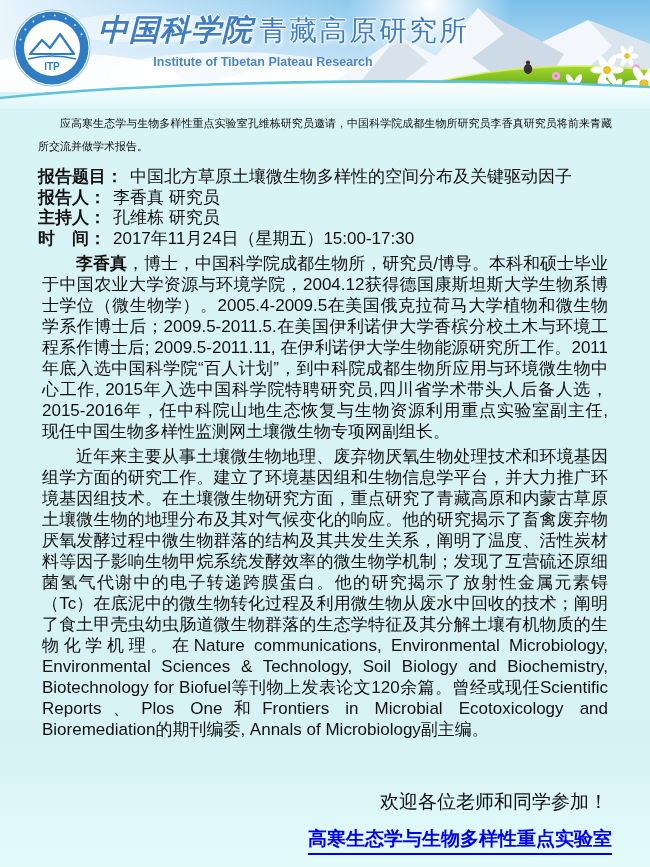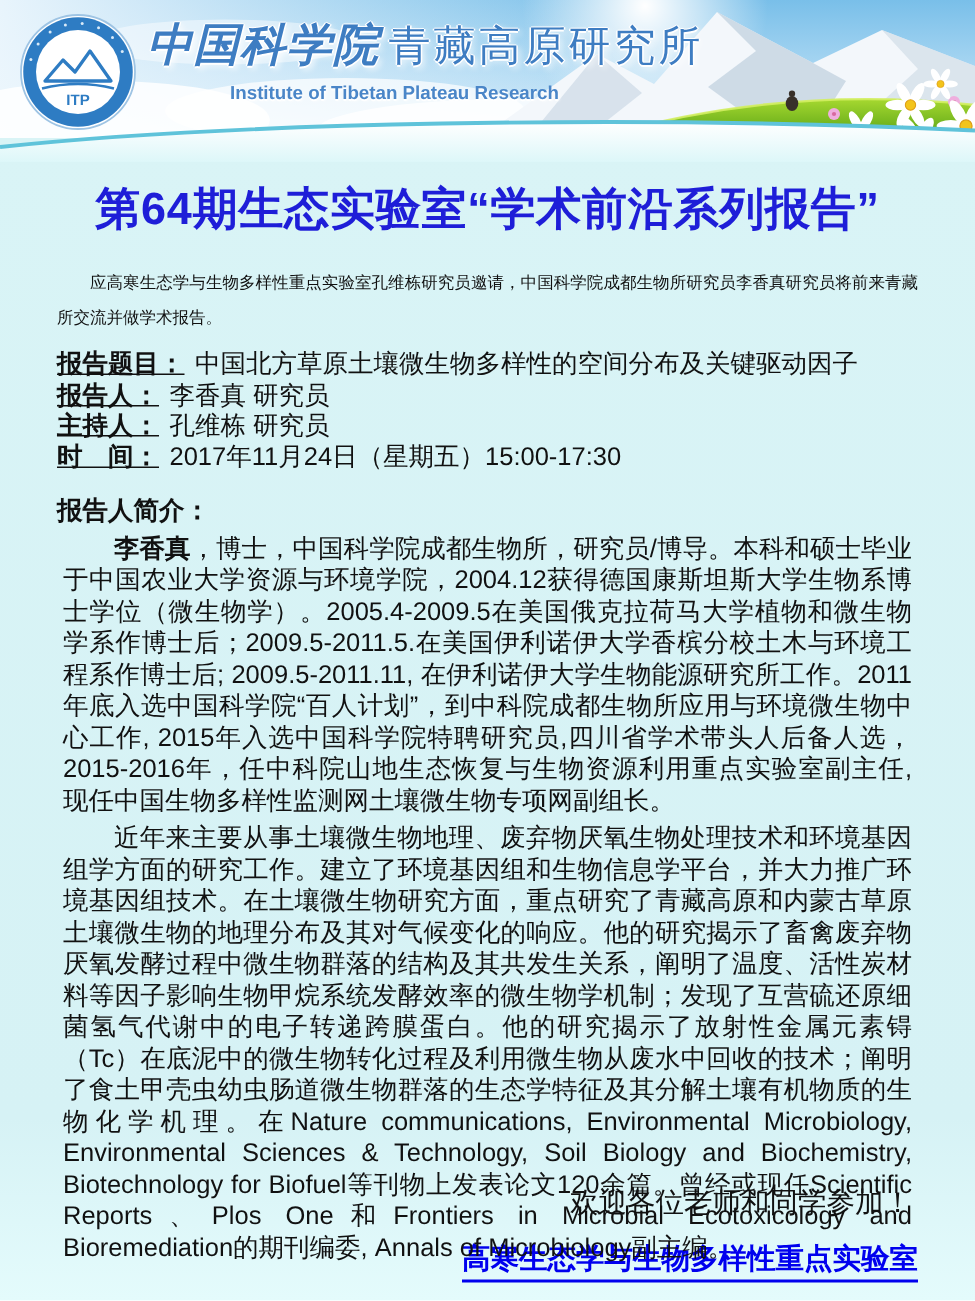--- a/index.html
+++ b/index.html
@@ -29,21 +29,21 @@
 
   
   .main { position:relative; padding:0 38px; z-index:1; }
   .title {
     margin:30px 0 0; text-align:center; font-size:30px; font-weight:bold;
     color:#1e1ed8; letter-spacing:0.5px; line-height:36px;
   }
   .intro { margin:20px 0 0; font-size:11px; line-height:23px; text-align:justify; text-indent:2em; }
   .details { margin-top:9px; font-size:17px; line-height:20.5px; }
   .detail-row { white-space:nowrap; }
-  .detail-label { font-weight:bold;text-decoration:underline; }
+  .detail-label { font-weight:bold; }
   .detail-value { margin-left:7px; }
   .bio-heading { margin-top:15px; font-size:17px; font-weight:bold; line-height:21px; }
   .bio-para { margin:4px; font-size:17px; line-height:21px; text-align:justify; text-indent:2em; }
   .bio-para b { font-weight:bold; }
 
   
   .welcome { position:absolute; right:42px; bottom:52px; font-size:19px; color:#111; }
   .lab-name {
     position:absolute; right:38px; bottom:12px; font-size:19px; font-weight:bold; color:#0000ee;
   }
@@ -151,40 +151,38 @@
             <stop offset="1" stop-color="#ddf7f9"></stop>
         </linearGradient>
       </defs>
       <path d="M0,22 C150,6 420,0 650,11 L650,32 L0,32 Z" fill="url(#wfill)"></path>
       <path d="M0,22 C150,6 420,0 650,11" fill="none" stroke="#5fc3da" stroke-width="2.6"></path>
     </svg>
   </div>
 
   <div class="main">
 
-    <h1 class="title">第64期生态实验室“学术前沿系列报告”</h1>
 
     <p class="intro">应高寒生态学与生物多样性重点实验室孔维栋研究员邀请，中国科学院成都生物所研究员李香真研究员将前来青藏所交流并做学术报告。</p>
 
     <div class="details">
       <div class="detail-row">
         <span class="detail-label">报告题目：</span><span class="detail-value">中国北方草原土壤微生物多样性的空间分布及关键驱动因子</span>
       </div>
       <div class="detail-row">
         <span class="detail-label">报告人：</span><span class="detail-value">李香真 研究员</span>
       </div>
       <div class="detail-row">
         <span class="detail-label">主持人：</span><span class="detail-value">孔维栋 研究员</span>
       </div>
       <div class="detail-row">
         <span class="detail-label">时　间：</span><span class="detail-value">2017年11月24日（星期五）15:00-17:30</span>
       </div>
     </div>
 
-    <div class="bio-heading">报告人简介：</div>
     <p class="bio-para"><b>李香真</b><span>，博士，中国科学院成都生物所，研究员/博导。本科和硕士毕业于中国农业大学资源与环境学院，2004.12获得德国康斯坦斯大学生物系博士学位（微生物学）。2005.4-2009.5在美国俄克拉荷马大学植物和微生物学系作博士后；2009.5-2011.5.在美国伊利诺伊大学香槟分校土木与环境工程系作博士后; 2009.5-2011.11, 在伊利诺伊大学生物能源研究所工作。2011年底入选中国科学院“百人计划”，到中科院成都生物所应用与环境微生物中心工作, 2015年入选中国科学院特聘研究员,四川省学术带头人后备人选，2015-2016年，任中科院山地生态恢复与生物资源利用重点实验室副主任, 现任中国生物多样性监测网土壤微生物专项网副组长。</span></p>
     <p class="bio-para">近年来主要从事土壤微生物地理、废弃物厌氧生物处理技术和环境基因组学方面的研究工作。建立了环境基因组和生物信息学平台，并大力推广环境基因组技术。在土壤微生物研究方面，重点研究了青藏高原和内蒙古草原土壤微生物的地理分布及其对气候变化的响应。他的研究揭示了畜禽废弃物厌氧发酵过程中微生物群落的结构及其共发生关系，阐明了温度、活性炭材料等因子影响生物甲烷系统发酵效率的微生物学机制；发现了互营硫还原细菌氢气代谢中的电子转递跨膜蛋白。他的研究揭示了放射性金属元素锝（Tc）在底泥中的微生物转化过程及利用微生物从废水中回收的技术；阐明了食土甲壳虫幼虫肠道微生物群落的生态学特征及其分解土壤有机物质的生物化学机理。在Nature communications, Environmental Microbiology, Environmental Sciences &amp; Technology, Soil Biology and Biochemistry, Biotechnology for Biofuel等刊物上发表论文120余篇。曾经或现任Scientific Reports、Plos One和Frontiers in Microbial Ecotoxicology and Bioremediation的期刊编委, Annals of Microbiology副主编。</p>
   </div>
 
   <div class="welcome">欢迎各位老师和同学参加！</div>
   <div class="lab-name">
     <span>高寒生态学与生物多样性重点实验室</span>
   </div>
 
 </div>

